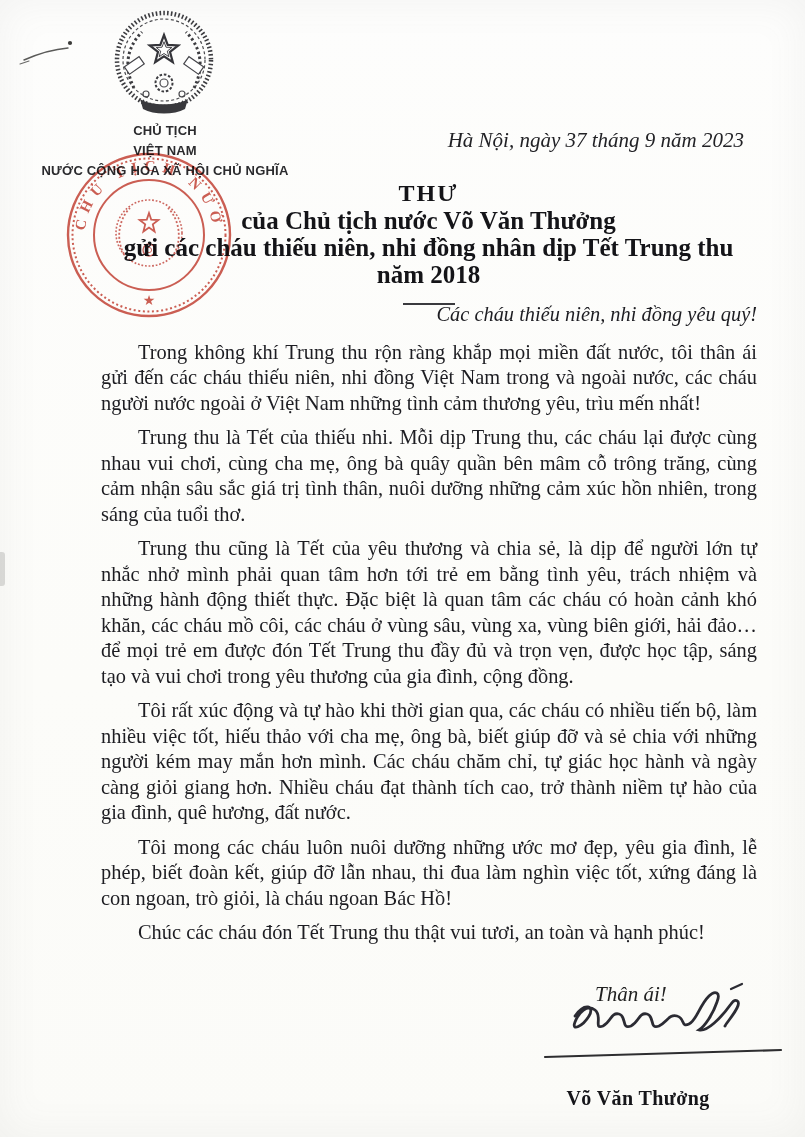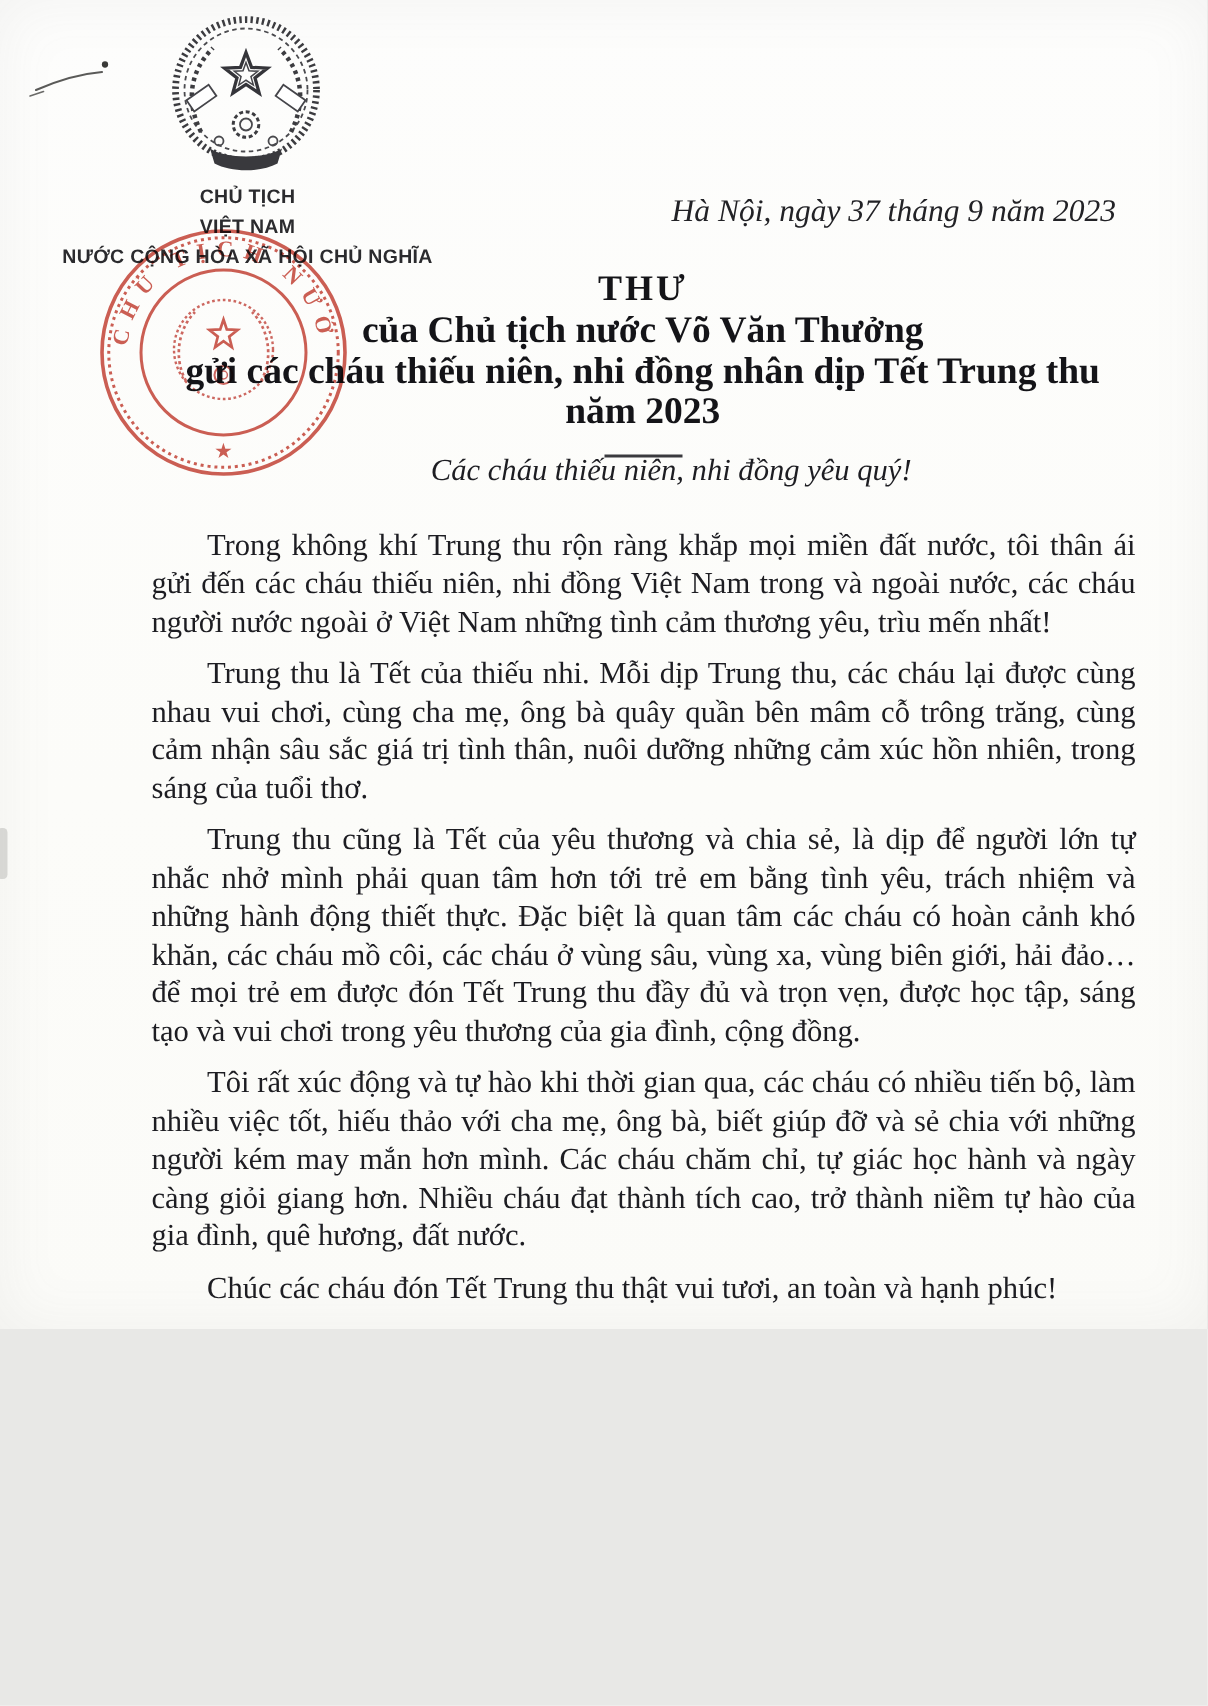--- a/index.html
+++ b/index.html
@@ -1,17 +1,17 @@
 <!DOCTYPE html>
 <html><head>
 <meta charset="utf-8">
 <style>
   html,body{margin:0;padding:0;background:#e8e8e6;}
   .page{
-    position:relative;width:805px;height:886px;margin:0 auto;
+    position:relative;width:805px;height:1137px;margin:0 auto;
     background:linear-gradient(180deg,#fdfdfc 0%,#fcfcf9 60%,#fbfbf8 100%);
     font-family:"Liberation Serif","DejaVu Serif",serif;
     color:#1e1e24;overflow:hidden;
     box-shadow:inset 0 0 40px rgba(120,120,110,0.08);
   }
   
   .emblem{position:absolute;left:112px;top:10px;width:104px;height:112px;}
   .org-block{
     position:absolute;left:0;top:121px;width:330px;text-align:center;
     font-family:"Liberation Sans","DejaVu Sans",sans-serif;
@@ -29,21 +29,21 @@
   
   .title-block{position:absolute;left:100px;right:48px;top:179px;text-align:center;color:#141418;}
   .doc-type{font-size:24px;font-weight:bold;letter-spacing:2px;line-height:28px;}
   .title-line{font-size:25px;font-weight:bold;line-height:27px;}
   .title-divider{width:52px;border:0;border-top:2px solid #3a3a3e;margin:15px auto 0;}
   
   .body-block{
     position:absolute;left:101px;right:48px;top:302px;
     font-size:20.4px;line-height:25.5px;text-align:justify;color:#1d1d22;
   }
-  .salutation{font-style:italic;margin:0 0 24px 37px;text-align:center;}
+  .salutation{font-style:italic;margin:0 0 12px 37px;text-align:right;}
   .body-block p{margin:0 0 9px;text-indent:37px;}
   
   .closing{position:absolute;left:595px;top:950px;font-style:italic;font-size:21px;color:#222;margin-top:32px;}
   .signature{position:absolute;left:535px;top:982px;width:252px;height:85px;}
   .signer-name{
     position:absolute;left:518px;top:1087px;width:240px;text-align:center;
     font-weight:bold;font-size:20px;color:#16161a;letter-spacing:.4px;
   }
   
   .scan-mark{position:absolute;left:18px;top:34px;width:72px;height:36px;}
@@ -83,30 +83,31 @@
     <div>CHỦ TỊCH</div>
     <div>VIỆT NAM</div>
     <div>NƯỚC CỘNG HÒA XÃ HỘI CHỦ NGHĨA</div>
   </div>
 
   <div class="date-line">Hà Nội, ngày 37 tháng 9 năm 2023</div>
 
   <div class="title-block">
     <div class="doc-type">THƯ</div>
     <div class="title-line">của Chủ tịch nước Võ Văn Thưởng</div>
-    <div class="title-line">gửi các cháu thiếu niên, nhi đồng nhân dịp Tết Trung thu năm 2023</div>
+    <div class="title-line">gửi các cháu thiếu niên, nhi đồng nhân dịp Tết Trung thu năm 2018</div>
     <hr class="title-divider">
   </div>
 
   <div class="body-block">
     <div class="salutation">Các cháu thiếu niên, nhi đồng yêu quý!</div>
     <p>Trong không khí Trung thu rộn ràng khắp mọi miền đất nước, tôi thân ái gửi đến các cháu thiếu niên, nhi đồng Việt Nam trong và ngoài nước, các cháu người nước ngoài ở Việt Nam những tình cảm thương yêu, trìu mến nhất!</p>
     <p>Trung thu là Tết của thiếu nhi. Mỗi dịp Trung thu, các cháu lại được cùng nhau vui chơi, cùng cha mẹ, ông bà quây quần bên mâm cỗ trông trăng, cùng cảm nhận sâu sắc giá trị tình thân, nuôi dưỡng những cảm xúc hồn nhiên, trong sáng của tuổi thơ.</p>
     <p>Trung thu cũng là Tết của yêu thương và chia sẻ, là dịp để người lớn tự nhắc nhở mình phải quan tâm hơn tới trẻ em bằng tình yêu, trách nhiệm và những hành động thiết thực. Đặc biệt là quan tâm các cháu có hoàn cảnh khó khăn, các cháu mồ côi, các cháu ở vùng sâu, vùng xa, vùng biên giới, hải đảo… để mọi trẻ em được đón Tết Trung thu đầy đủ và trọn vẹn, được học tập, sáng tạo và vui chơi trong yêu thương của gia đình, cộng đồng.</p>
     <p>Tôi rất xúc động và tự hào khi thời gian qua, các cháu có nhiều tiến bộ, làm nhiều việc tốt, hiếu thảo với cha mẹ, ông bà, biết giúp đỡ và sẻ chia với những người kém may mắn hơn mình. Các cháu chăm chỉ, tự giác học hành và ngày càng giỏi giang hơn. Nhiều cháu đạt thành tích cao, trở thành niềm tự hào của gia đình, quê hương, đất nước.</p>
+    <p>Tôi mong các cháu luôn nuôi dưỡng những ước mơ đẹp, yêu gia đình, lễ phép, biết đoàn kết, giúp đỡ lẫn nhau, thi đua làm nghìn việc tốt, xứng đáng là con ngoan, trò giỏi, là cháu ngoan Bác Hồ!</p>
     <p>Chúc các cháu đón Tết Trung thu thật vui tươi, an toàn và hạnh phúc!</p>
   </div>
 
   <div class="closing">Thân ái!</div>
 
   <svg class="signature" viewBox="0 0 252 85">
     <path d="M40,34 C50,20 60,24 54,34 C48,44 36,50 40,40 C44,30 52,22 60,28 C68,34 58,48 68,44 C76,40 76,30 84,32 C92,34 86,48 96,44 C104,40 104,30 112,32 C120,34 114,48 124,44 C132,40 134,32 142,34 C150,36 146,46 154,42 C162,38 164,24 174,14 C180,8 186,10 182,20 C178,32 170,44 164,48 C172,50 186,36 196,22 C200,16 206,18 202,26 C198,34 192,40 190,44" fill="none" stroke="#2b2b33" stroke-width="2.8" stroke-linecap="round"></path>
     <path d="M196,7 L207,2" fill="none" stroke="#2b2b33" stroke-width="2.2" stroke-linecap="round"></path>
     <path d="M10,75 L246,68" fill="none" stroke="#2e2e30" stroke-width="2.2" stroke-linecap="round"></path>
   </svg>

